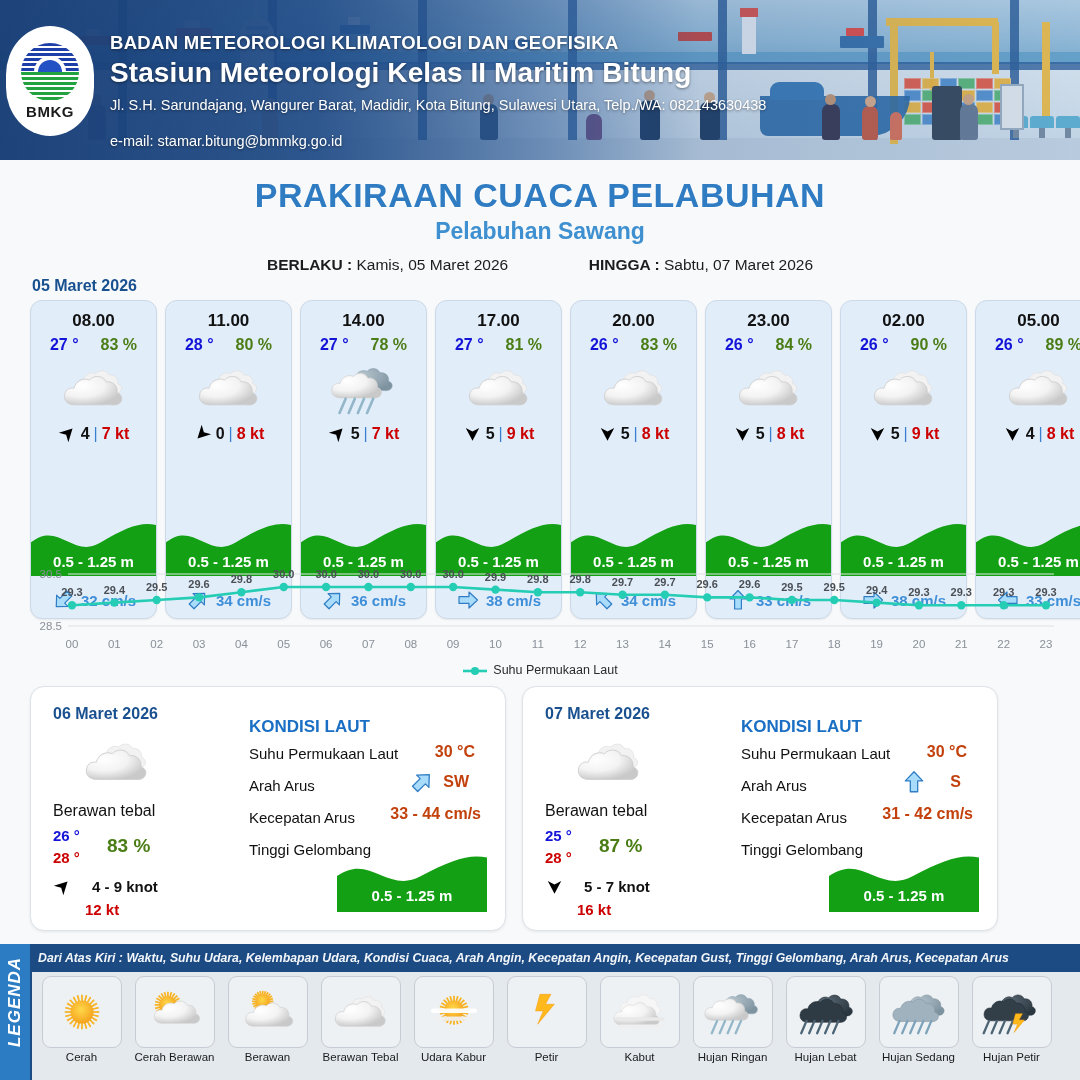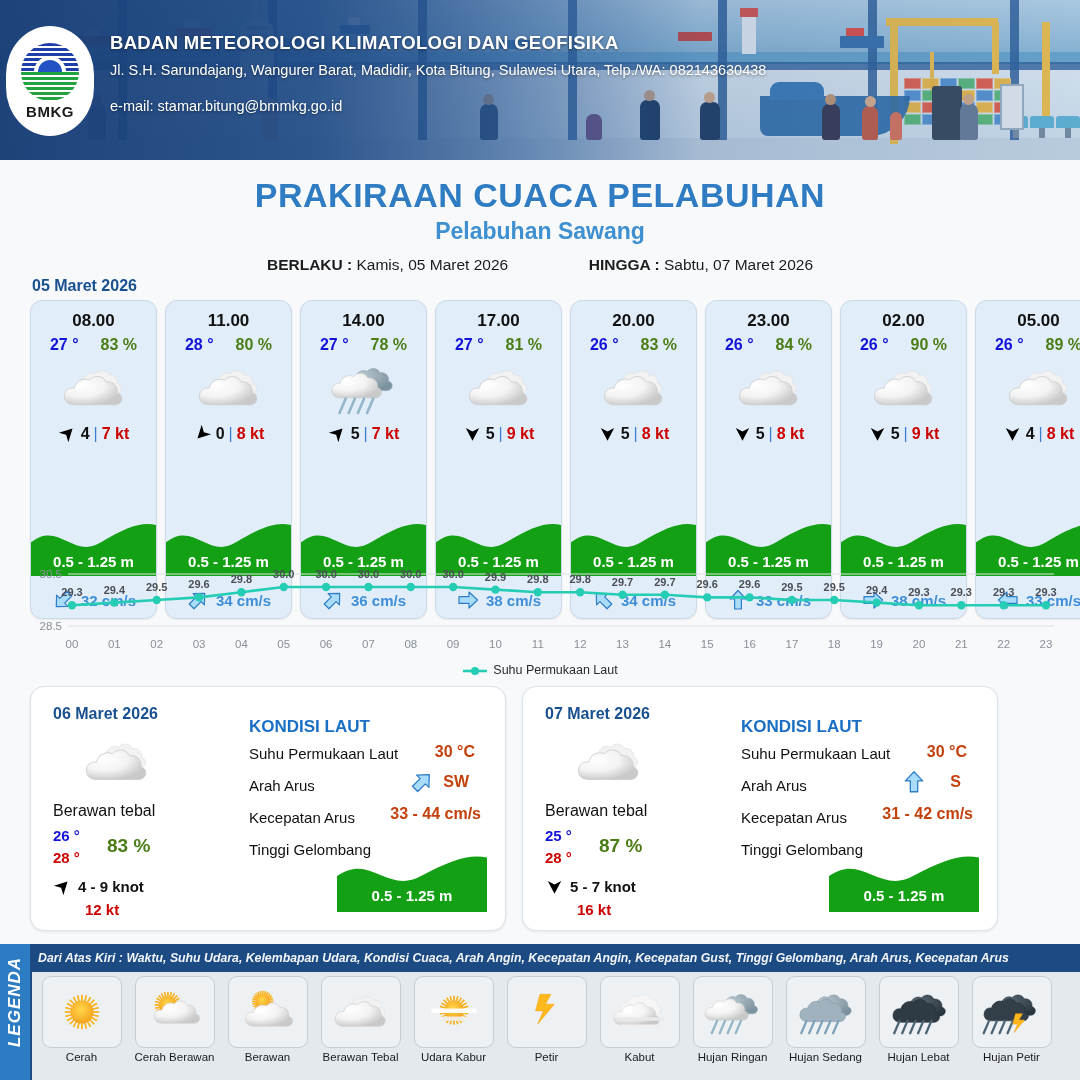--- a/index.html
+++ b/index.html
@@ -102,21 +102,21 @@
   
   .panels { position:absolute; left:30px; top:686px; display:flex; gap:16px; }
   .panel { width:476px; height:245px; background:#fff; border:1px solid #dde3ea; border-radius:14px;
            position:relative; box-shadow:0 1px 3px rgba(0,0,0,.08); }
   .p-date { position:absolute; left:22px; top:18px; font-size:16px; font-weight:bold; color:#19508f; }
   .p-icon { position:absolute; left:48px; top:48px; }
   .p-cond { position:absolute; left:22px; top:115px; font-size:16px; color:#111; }
   .p-tmin { position:absolute; left:22px; top:140px; font-size:15px; font-weight:bold; color:#1414d8; }
   .p-tmax { position:absolute; left:22px; top:162px; font-size:15px; font-weight:bold; color:#cc0000; }
   .p-hum { position:absolute; left:76px; top:148px; font-size:19px; font-weight:bold; color:#4b7d16; }
-  .p-wind { position:absolute; left:22px; top:190px; display:flex; align-items:center; gap:6px;
+  .p-wind { position:absolute; left:22px; top:190px; display:flex; align-items:center; gap:20px;
             font-size:15px; font-weight:bold; color:#111; }
   .p-gust { position:absolute; left:54px; top:214px; font-size:15px; font-weight:bold; color:#cc0000; }
   .p-sea-t { position:absolute; left:218px; top:30px; font-size:17px; font-weight:bold; color:#1a6fc4; }
   .p-rowlbl { position:absolute; left:218px; font-size:15px; color:#111; }
   .p-rowval { position:absolute; font-size:16px; font-weight:bold; color:#c2410c; }
   .p-wavebox { position:absolute; right:18px; bottom:18px; width:150px; height:62px; }
 
   
   .legenda { position:absolute; left:0; top:944px; width:1080px; height:136px; background:#1c4a82; }
   .lg-side { position:absolute; left:0; top:0; width:30px; height:136px; background:#2c7cc4; }
@@ -242,20 +242,21 @@
       <div class="lg-top"></div>
       <div class="lg-bot"></div>
       <div class="lg-arc"></div>
       <div class="lg-arc2"></div>
     </div>
     <div class="logo-text">BMKG</div>
   </div>
 
   <div class="hdr-txt">
     <div class="hdr-l1">BADAN METEOROLOGI KLIMATOLOGI DAN GEOFISIKA</div>
+    <div class="hdr-l2">Stasiun Meteorologi Kelas II Maritim Bitung</div>
     <div class="hdr-l3">Jl. S.H. Sarundajang, Wangurer Barat, Madidir, Kota Bitung, Sulawesi Utara, Telp./WA: 082143630438</div>
     <div class="hdr-l4">e-mail: stamar.bitung@bmmkg.go.id</div>
   </div>
 </div>
 
 <div class="title-block">
   <div class="t-main">PRAKIRAAN CUACA PELABUHAN</div>
   <div class="t-sub">Pelabuhan Sawang</div>
   <div class="t-dates">
     <span class="lbl">BERLAKU :</span>
@@ -1227,20 +1228,53 @@
             <line x1="36" y1="36" x2="30" y2="50" stroke="#93b6c9" stroke-width="2.6" stroke-linecap="round"></line>
             <line x1="45" y1="36" x2="39" y2="50" stroke="#93b6c9" stroke-width="2.6" stroke-linecap="round"></line>
           </svg>
         </div>
         <div class="lg-lab">Hujan Ringan</div>
       </div>
       <div class="lg-item">
         <div class="lg-ibox">
           <svg width="64" height="46" viewBox="0 0 72 52">
             <defs>
+              <radialGradient id="cwhujan-lebat-icon64" cx="30%" cy="32%" r="72%">
+                <stop offset="0%" stop-color="#ffffff"></stop>
+                <stop offset="55%" stop-color="#f3f3f3"></stop>
+                <stop offset="100%" stop-color="#c9c9c9"></stop>
+              </radialGradient>
+              <radialGradient id="cdhujan-lebat-icon64" cx="30%" cy="30%" r="75%">
+                <stop offset="0%" stop-color="#b9c7cf"></stop>
+                <stop offset="100%" stop-color="#7e93a0"></stop>
+              </radialGradient>
+              <radialGradient id="cbhujan-lebat-icon64" cx="32%" cy="30%" r="75%">
+                <stop offset="0%" stop-color="#5b6a76"></stop>
+                <stop offset="100%" stop-color="#2b3740"></stop>
+              </radialGradient>
+              <radialGradient id="sunhujan-lebat-icon64" cx="45%" cy="40%" r="60%">
+                <stop offset="0%" stop-color="#ffd84a"></stop>
+                <stop offset="100%" stop-color="#f5a31e"></stop>
+              </radialGradient>
+            </defs>
+            <path d="M16,40 C8,40 4,34 6,28 C7,23 12,21 16,22 C18,14 26,10 33,13 C38,7 48,8 51,15 C59,14 64,20 63,27 C68,28 70,34 66,38 C63,41 58,40 54,40 Z" fill="url(#cbhujan-lebat-icon64)" stroke="#222c33" stroke-width="0.8" transform="translate(14,0) scale(.76)"></path>
+            <path d="M16,40 C8,40 4,34 6,28 C7,23 12,21 16,22 C18,14 26,10 33,13 C38,7 48,8 51,15 C59,14 64,20 63,27 C68,28 70,34 66,38 C63,41 58,40 54,40 Z" fill="#2f3b44" stroke="#222c33" stroke-width="0.8" transform="translate(2,4) scale(.84)"></path>
+            <line x1="14" y1="36" x2="8" y2="50" stroke="#4c6474" stroke-width="2.6" stroke-linecap="round"></line>
+            <line x1="23" y1="36" x2="17" y2="50" stroke="#4c6474" stroke-width="2.6" stroke-linecap="round"></line>
+            <line x1="32" y1="36" x2="26" y2="50" stroke="#4c6474" stroke-width="2.6" stroke-linecap="round"></line>
+            <line x1="41" y1="36" x2="35" y2="50" stroke="#4c6474" stroke-width="2.6" stroke-linecap="round"></line>
+            <line x1="50" y1="36" x2="44" y2="50" stroke="#4c6474" stroke-width="2.6" stroke-linecap="round"></line>
+          </svg>
+        </div>
+        <div class="lg-lab">Hujan Lebat</div>
+      </div>
+      <div class="lg-item">
+        <div class="lg-ibox">
+          <svg width="64" height="46" viewBox="0 0 72 52">
+            <defs>
               <radialGradient id="cwhujan-sedang-icon64" cx="30%" cy="32%" r="72%">
                 <stop offset="0%" stop-color="#ffffff"></stop>
                 <stop offset="55%" stop-color="#f3f3f3"></stop>
                 <stop offset="100%" stop-color="#c9c9c9"></stop>
               </radialGradient>
               <radialGradient id="cdhujan-sedang-icon64" cx="30%" cy="30%" r="75%">
                 <stop offset="0%" stop-color="#b9c7cf"></stop>
                 <stop offset="100%" stop-color="#7e93a0"></stop>
               </radialGradient>
               <radialGradient id="cbhujan-sedang-icon64" cx="32%" cy="30%" r="75%">
@@ -1260,53 +1294,20 @@
             <line x1="41" y1="36" x2="35" y2="50" stroke="#7da3bb" stroke-width="2.6" stroke-linecap="round"></line>
             <line x1="50" y1="36" x2="44" y2="50" stroke="#7da3bb" stroke-width="2.6" stroke-linecap="round"></line>
           </svg>
         </div>
         <div class="lg-lab">Hujan Sedang</div>
       </div>
       <div class="lg-item">
         <div class="lg-ibox">
           <svg width="64" height="46" viewBox="0 0 72 52">
             <defs>
-              <radialGradient id="cwhujan-lebat-icon64" cx="30%" cy="32%" r="72%">
-                <stop offset="0%" stop-color="#ffffff"></stop>
-                <stop offset="55%" stop-color="#f3f3f3"></stop>
-                <stop offset="100%" stop-color="#c9c9c9"></stop>
-              </radialGradient>
-              <radialGradient id="cdhujan-lebat-icon64" cx="30%" cy="30%" r="75%">
-                <stop offset="0%" stop-color="#b9c7cf"></stop>
-                <stop offset="100%" stop-color="#7e93a0"></stop>
-              </radialGradient>
-              <radialGradient id="cbhujan-lebat-icon64" cx="32%" cy="30%" r="75%">
-                <stop offset="0%" stop-color="#5b6a76"></stop>
-                <stop offset="100%" stop-color="#2b3740"></stop>
-              </radialGradient>
-              <radialGradient id="sunhujan-lebat-icon64" cx="45%" cy="40%" r="60%">
-                <stop offset="0%" stop-color="#ffd84a"></stop>
-                <stop offset="100%" stop-color="#f5a31e"></stop>
-              </radialGradient>
-            </defs>
-            <path d="M16,40 C8,40 4,34 6,28 C7,23 12,21 16,22 C18,14 26,10 33,13 C38,7 48,8 51,15 C59,14 64,20 63,27 C68,28 70,34 66,38 C63,41 58,40 54,40 Z" fill="url(#cbhujan-lebat-icon64)" stroke="#222c33" stroke-width="0.8" transform="translate(14,0) scale(.76)"></path>
-            <path d="M16,40 C8,40 4,34 6,28 C7,23 12,21 16,22 C18,14 26,10 33,13 C38,7 48,8 51,15 C59,14 64,20 63,27 C68,28 70,34 66,38 C63,41 58,40 54,40 Z" fill="#2f3b44" stroke="#222c33" stroke-width="0.8" transform="translate(2,4) scale(.84)"></path>
-            <line x1="14" y1="36" x2="8" y2="50" stroke="#4c6474" stroke-width="2.6" stroke-linecap="round"></line>
-            <line x1="23" y1="36" x2="17" y2="50" stroke="#4c6474" stroke-width="2.6" stroke-linecap="round"></line>
-            <line x1="32" y1="36" x2="26" y2="50" stroke="#4c6474" stroke-width="2.6" stroke-linecap="round"></line>
-            <line x1="41" y1="36" x2="35" y2="50" stroke="#4c6474" stroke-width="2.6" stroke-linecap="round"></line>
-            <line x1="50" y1="36" x2="44" y2="50" stroke="#4c6474" stroke-width="2.6" stroke-linecap="round"></line>
-          </svg>
-        </div>
-        <div class="lg-lab">Hujan Lebat</div>
-      </div>
-      <div class="lg-item">
-        <div class="lg-ibox">
-          <svg width="64" height="46" viewBox="0 0 72 52">
-            <defs>
               <radialGradient id="cwhujan-petir-icon64" cx="30%" cy="32%" r="72%">
                 <stop offset="0%" stop-color="#ffffff"></stop>
                 <stop offset="55%" stop-color="#f3f3f3"></stop>
                 <stop offset="100%" stop-color="#c9c9c9"></stop>
               </radialGradient>
               <radialGradient id="cdhujan-petir-icon64" cx="30%" cy="30%" r="75%">
                 <stop offset="0%" stop-color="#b9c7cf"></stop>
                 <stop offset="100%" stop-color="#7e93a0"></stop>
               </radialGradient>
               <radialGradient id="cbhujan-petir-icon64" cx="32%" cy="30%" r="75%">

